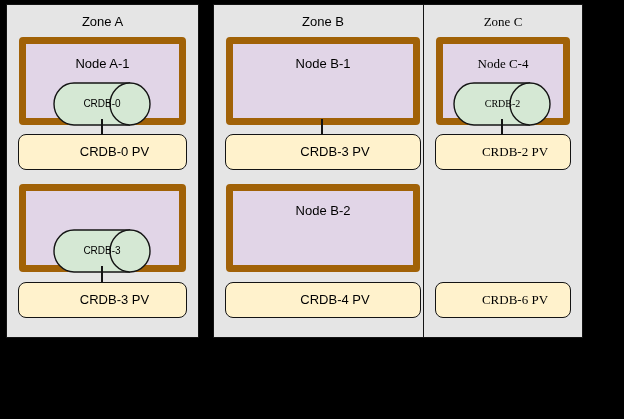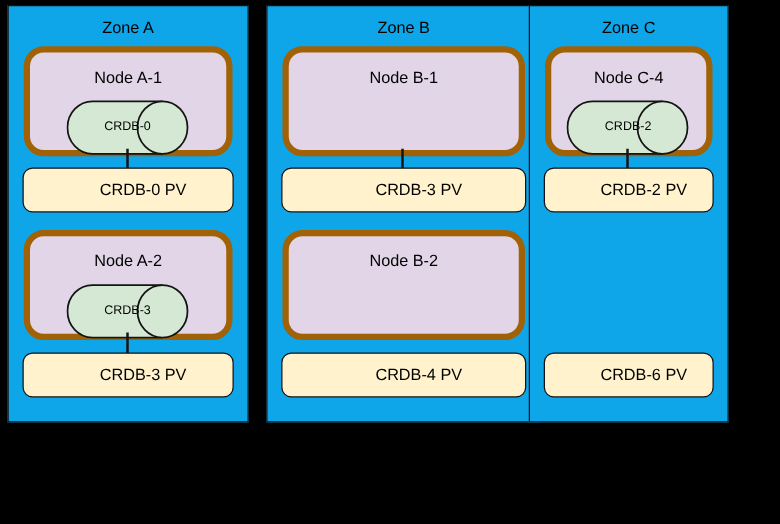--- a/index.html
+++ b/index.html
@@ -3,34 +3,34 @@
 <meta charset="utf-8">
 <style>
   html, body { margin: 0; padding: 0; background: #000; }
   .canvas {
     position: relative; width: 624px; height: 419px;
     background: #000000; overflow: hidden;
     font-family: "Liberation Sans", sans-serif; color: #000;
   }
   .zone {
     position: absolute; top: 4px; height: 334px;
-    background: #0ea5e9; border: 1.5px solid #141414;
+    background: #e5e5e5; border: 1.5px solid #141414;
     box-sizing: border-box;
   }
   #zoneA { left: 6px;   width: 193px; }
   #zoneB { left: 213px; width: 220px; }
-  #zoneC { left: 423px; width: 160px; }
+  #zoneC { left: 423px; width: 160px; font-family: Liberation Serif, serif; }
   .zone-label {
     margin-top: 9px; text-align: center;
     font-size: 13px; line-height: 16px;
   }
   .node {
     position: absolute; left: 12px; right: 12px; height: 88px;
-    background: #e1d5e7; border: 5px solid #a16207;
-    border-radius: 16px; box-sizing: border-box;
+    background: #e1d5e7; border: 7px solid #a16207;
+    border-radius: 4px; box-sizing: border-box;
   }
   .node.row1 { top: 32px; }
   .node.row2 { top: 179px; }
   .node-label {
     margin-top: 12px; text-align: center;
     font-size: 13px; line-height: 16px;
   }
   .cyl {
     position: absolute; top: 38px; left: 50%;
     width: 100px; height: 44px; margin-left: -50px;
@@ -70,21 +70,20 @@
           <path d="M77 1 L21 1 A20 21 0 0 0 21 43 L77 43" fill="#d5e8d4" stroke="#141414" stroke-width="1.4"></path>
           <ellipse cx="77" cy="22" rx="20" ry="21" fill="#d5e8d4" stroke="#141414" stroke-width="1.4"></ellipse>
         </svg>
         <div class="cyl-label">CRDB-0</div>
       </div>
     </div>
     <div class="connector c1"></div>
     <div class="pv pv1">CRDB-0 PV</div>
 
     <div class="node row2">
-      <div class="node-label">Node A-2</div>
       <div class="cyl">
         <svg width="100" height="44" viewBox="0 0 100 44">
           <path d="M77 1 L21 1 A20 21 0 0 0 21 43 L77 43" fill="#d5e8d4" stroke="#141414" stroke-width="1.4"></path>
           <ellipse cx="77" cy="22" rx="20" ry="21" fill="#d5e8d4" stroke="#141414" stroke-width="1.4"></ellipse>
         </svg>
         <div class="cyl-label">CRDB-3</div>
       </div>
     </div>
     <div class="connector c2"></div>
     <div class="pv pv2">CRDB-3 PV</div>

